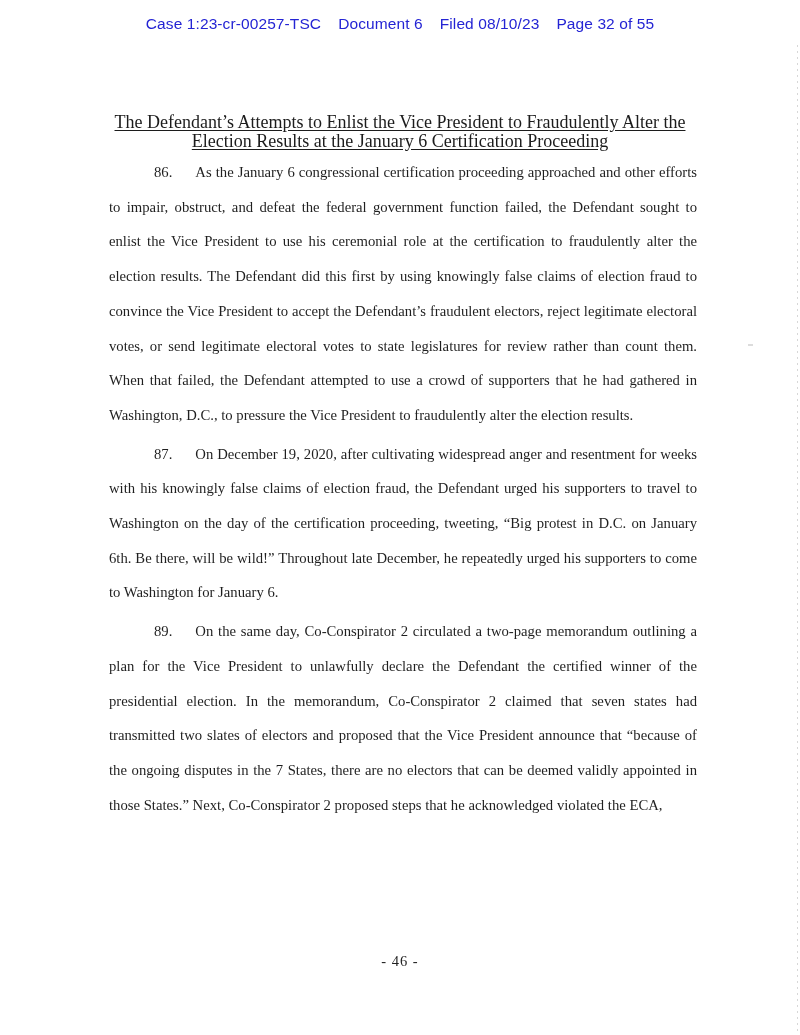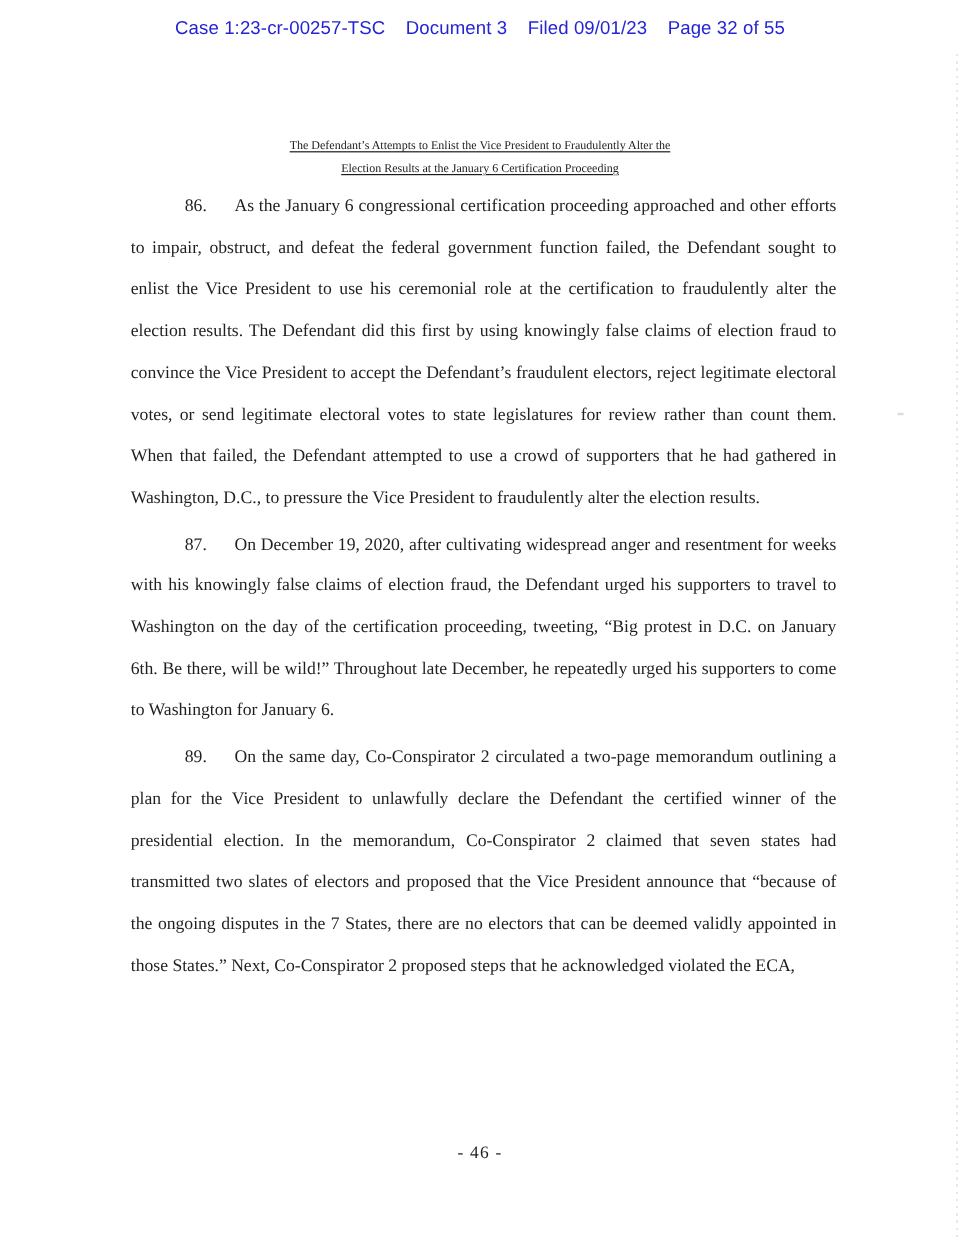--- a/index.html
+++ b/index.html
@@ -24,21 +24,21 @@
     letter-spacing: 0.1px;
     color: #2424d4;
     white-space: nowrap;
   }
   .heading {
     position: absolute;
     top: 113px;
     left: 100px;
     width: 600px;
     text-align: center;
-    font-size: 10px;
+    font-size: 18px;
     line-height: 18.5px;
     color: #1c1c1c;
   }
   .heading .uline {
     text-decoration: underline;
     text-underline-offset: 2px;
   }
   .doc-body {
     position: absolute;
     top: 151px;
@@ -83,22 +83,22 @@
     background: #dcdcdc;
   }
 </style>
 </head>
 <body>
 
 <div class="page">
 
   <div class="stamp">
     <span>Case 1:23-cr-00257-TSC</span>
-    <span>Document 3</span>
-    <span>Filed 09/01/23</span>
+    <span>Document 6</span>
+    <span>Filed 08/10/23</span>
     <span>Page 32 of 55</span>
   </div>
 
   <div class="heading">
     <div><span class="uline">The Defendant’s Attempts to Enlist the Vice President to Fraudulently Alter the</span></div>
     <div><span class="uline">Election Results at the January 6 Certification Proceeding</span></div>
   </div>
 
   <div class="doc-body">
     <p class="para"><span class="pnum">86.</span><span>As the January 6 congressional certification proceeding approached and other efforts to impair, obstruct, and defeat the federal government function failed, the Defendant sought to enlist the Vice President to use his ceremonial role at the certification to fraudulently alter the election results.  The Defendant did this first by using knowingly false claims of election fraud to convince the Vice President to accept the Defendant’s fraudulent electors, reject legitimate electoral votes, or send legitimate electoral votes to state legislatures for review rather than count them.  When that failed, the Defendant attempted to use a crowd of supporters that he had gathered in Washington, D.C., to pressure the Vice President to fraudulently alter the election results.</span></p>

